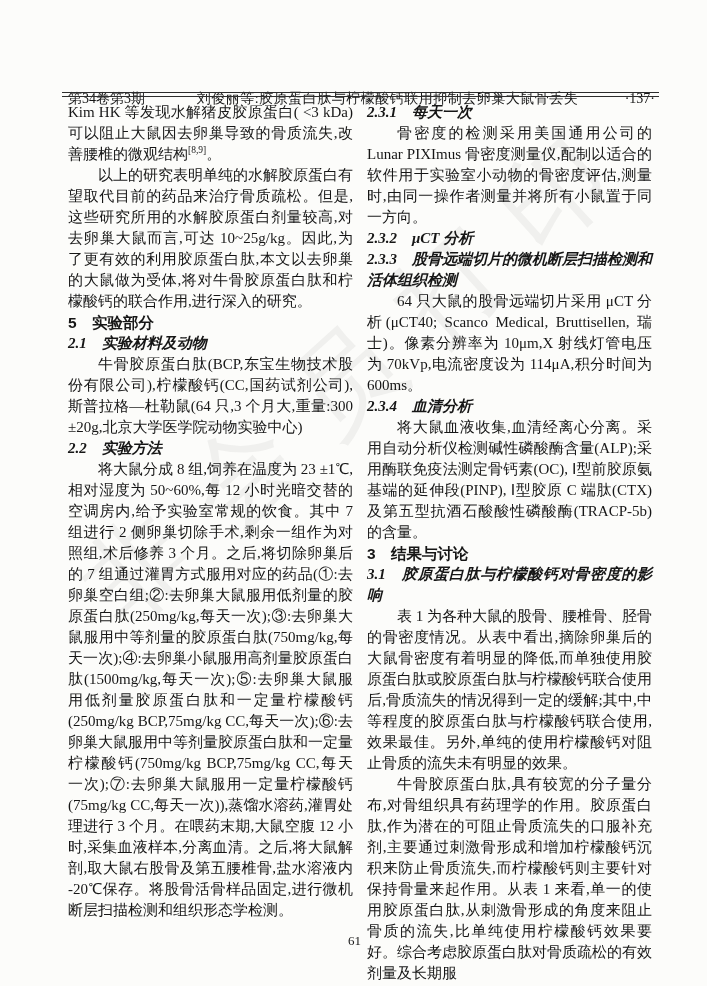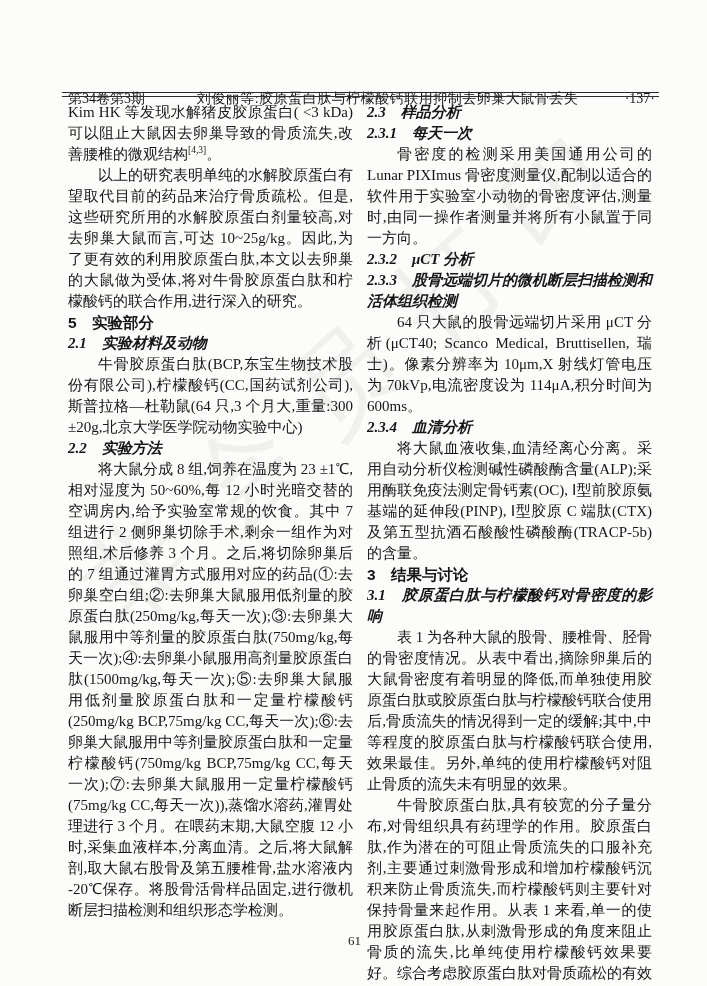--- a/index.html
+++ b/index.html
@@ -76,30 +76,29 @@
 
   <div class="hdr">
     <span class="issue">第34卷第3期</span>
     <span class="rtitle">刘俊丽等:胶原蛋白肽与柠檬酸钙联用抑制去卵巢大鼠骨丢失</span>
     <span class="folio">·137·</span>
   </div>
   <div class="hdr-rule"></div>
 
   <div class="columns">
     <div class="col" id="col-left">
-        <p class="p0">Kim HK 等发现水解猪皮胶原蛋白( &lt;3 kDa)可以阻止大鼠因去卵巢导致的骨质流失,改善腰椎的微观结构<sup>[4,3]</sup>。</p>
+        <p class="p0">Kim HK 等发现水解猪皮胶原蛋白( &lt;3 kDa)可以阻止大鼠因去卵巢导致的骨质流失,改善腰椎的微观结构<sup>[8,9]</sup>。</p>
         <p class="p">以上的研究表明单纯的水解胶原蛋白有望取代目前的药品来治疗骨质疏松。但是,这些研究所用的水解胶原蛋白剂量较高,对去卵巢大鼠而言,可达 10~25g/kg。因此,为了更有效的利用胶原蛋白肽,本文以去卵巢的大鼠做为受体,将对牛骨胶原蛋白肽和柠檬酸钙的联合作用,进行深入的研究。</p>
         <div class="h1">5　实验部分</div>
         <div class="h2">2.1　实验材料及动物</div>
         <p class="p">牛骨胶原蛋白肽(BCP,东宝生物技术股份有限公司),柠檬酸钙(CC,国药试剂公司),斯普拉格—杜勒鼠(64 只,3 个月大,重量:300 ±20g,北京大学医学院动物实验中心)</p>
         <div class="h2">2.2　实验方法</div>
         <p class="p">将大鼠分成 8 组,饲养在温度为 23 ±1℃,相对湿度为 50~60%,每 12 小时光暗交替的空调房内,给予实验室常规的饮食。其中 7 组进行 2 侧卵巢切除手术,剩余一组作为对照组,术后修养 3 个月。之后,将切除卵巢后的 7 组通过灌胃方式服用对应的药品(①:去卵巢空白组;②:去卵巢大鼠服用低剂量的胶原蛋白肽(250mg/kg,每天一次);③:去卵巢大鼠服用中等剂量的胶原蛋白肽(750mg/kg,每天一次);④:去卵巢小鼠服用高剂量胶原蛋白肽(1500mg/kg,每天一次);⑤:去卵巢大鼠服用低剂量胶原蛋白肽和一定量柠檬酸钙(250mg/kg BCP,75mg/kg CC,每天一次);⑥:去卵巢大鼠服用中等剂量胶原蛋白肽和一定量柠檬酸钙(750mg/kg BCP,75mg/kg CC,每天一次);⑦:去卵巢大鼠服用一定量柠檬酸钙(75mg/kg CC,每天一次)),蒸馏水溶药,灌胃处理进行 3 个月。在喂药末期,大鼠空腹 12 小时,采集血液样本,分离血清。之后,将大鼠解剖,取大鼠右股骨及第五腰椎骨,盐水溶液内 -20℃保存。将股骨活骨样品固定,进行微机断层扫描检测和组织形态学检测。</p>
       </div>
     <div class="col" id="col-right">
-        <div class="h2">2.3　样品分析</div>
         <div class="h2">2.3.1　每天一次</div>
         <p class="p">骨密度的检测采用美国通用公司的 Lunar PIXImus 骨密度测量仪,配制以适合的软件用于实验室小动物的骨密度评估,测量时,由同一操作者测量并将所有小鼠置于同一方向。</p>
         <div class="h2">2.3.2　μCT 分析</div>
         <div class="h2">2.3.3　股骨远端切片的微机断层扫描检测和活体组织检测</div>
         <p class="p">64 只大鼠的股骨远端切片采用 μCT 分析(μCT40; Scanco Medical, Bruttisellen, 瑞士)。像素分辨率为 10μm,X 射线灯管电压为 70kVp,电流密度设为 114μA,积分时间为 600ms。</p>
         <div class="h2">2.3.4　血清分析</div>
         <p class="p">将大鼠血液收集,血清经离心分离。采用自动分析仪检测碱性磷酸酶含量(ALP);采用酶联免疫法测定骨钙素(OC), Ⅰ型前胶原氨基端的延伸段(PINP), Ⅰ型胶原 C 端肽(CTX)及第五型抗酒石酸酸性磷酸酶(TRACP-5b)的含量。</p>
         <div class="h1">3　结果与讨论</div>
         <div class="h2">3.1　胶原蛋白肽与柠檬酸钙对骨密度的影响</div>
         <p class="p">表 1 为各种大鼠的股骨、腰椎骨、胫骨的骨密度情况。从表中看出,摘除卵巢后的大鼠骨密度有着明显的降低,而单独使用胶原蛋白肽或胶原蛋白肽与柠檬酸钙联合使用后,骨质流失的情况得到一定的缓解;其中,中等程度的胶原蛋白肽与柠檬酸钙联合使用,效果最佳。另外,单纯的使用柠檬酸钙对阻止骨质的流失未有明显的效果。</p>

